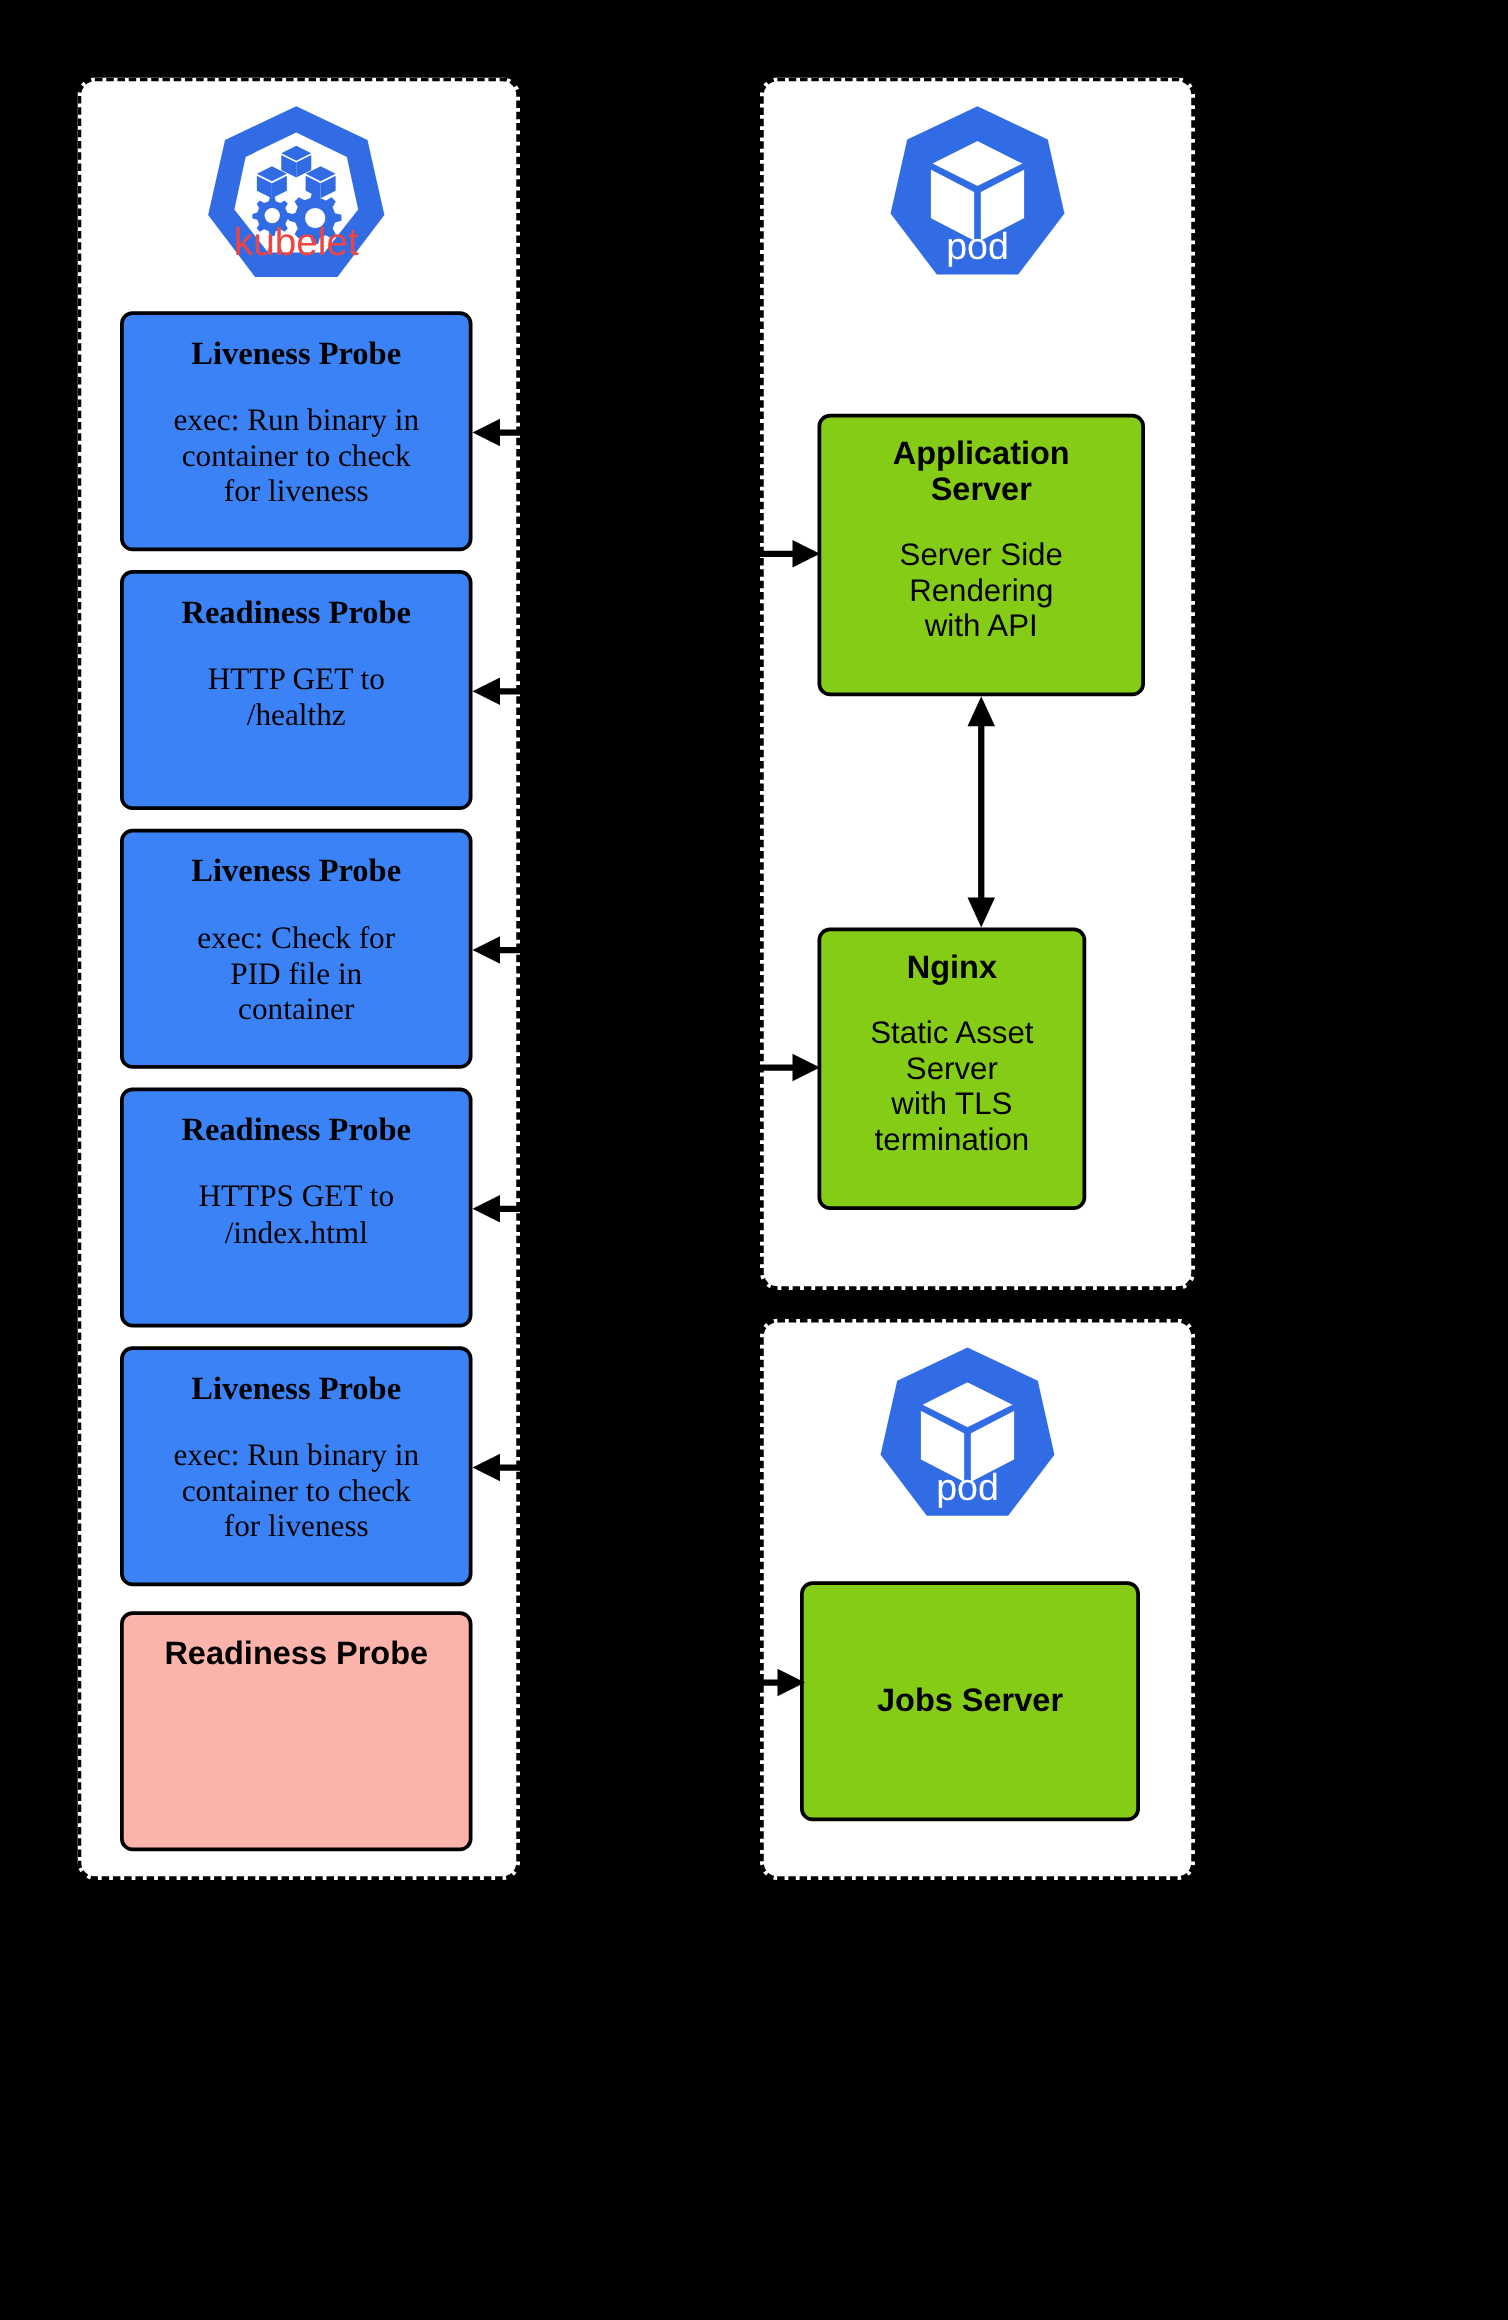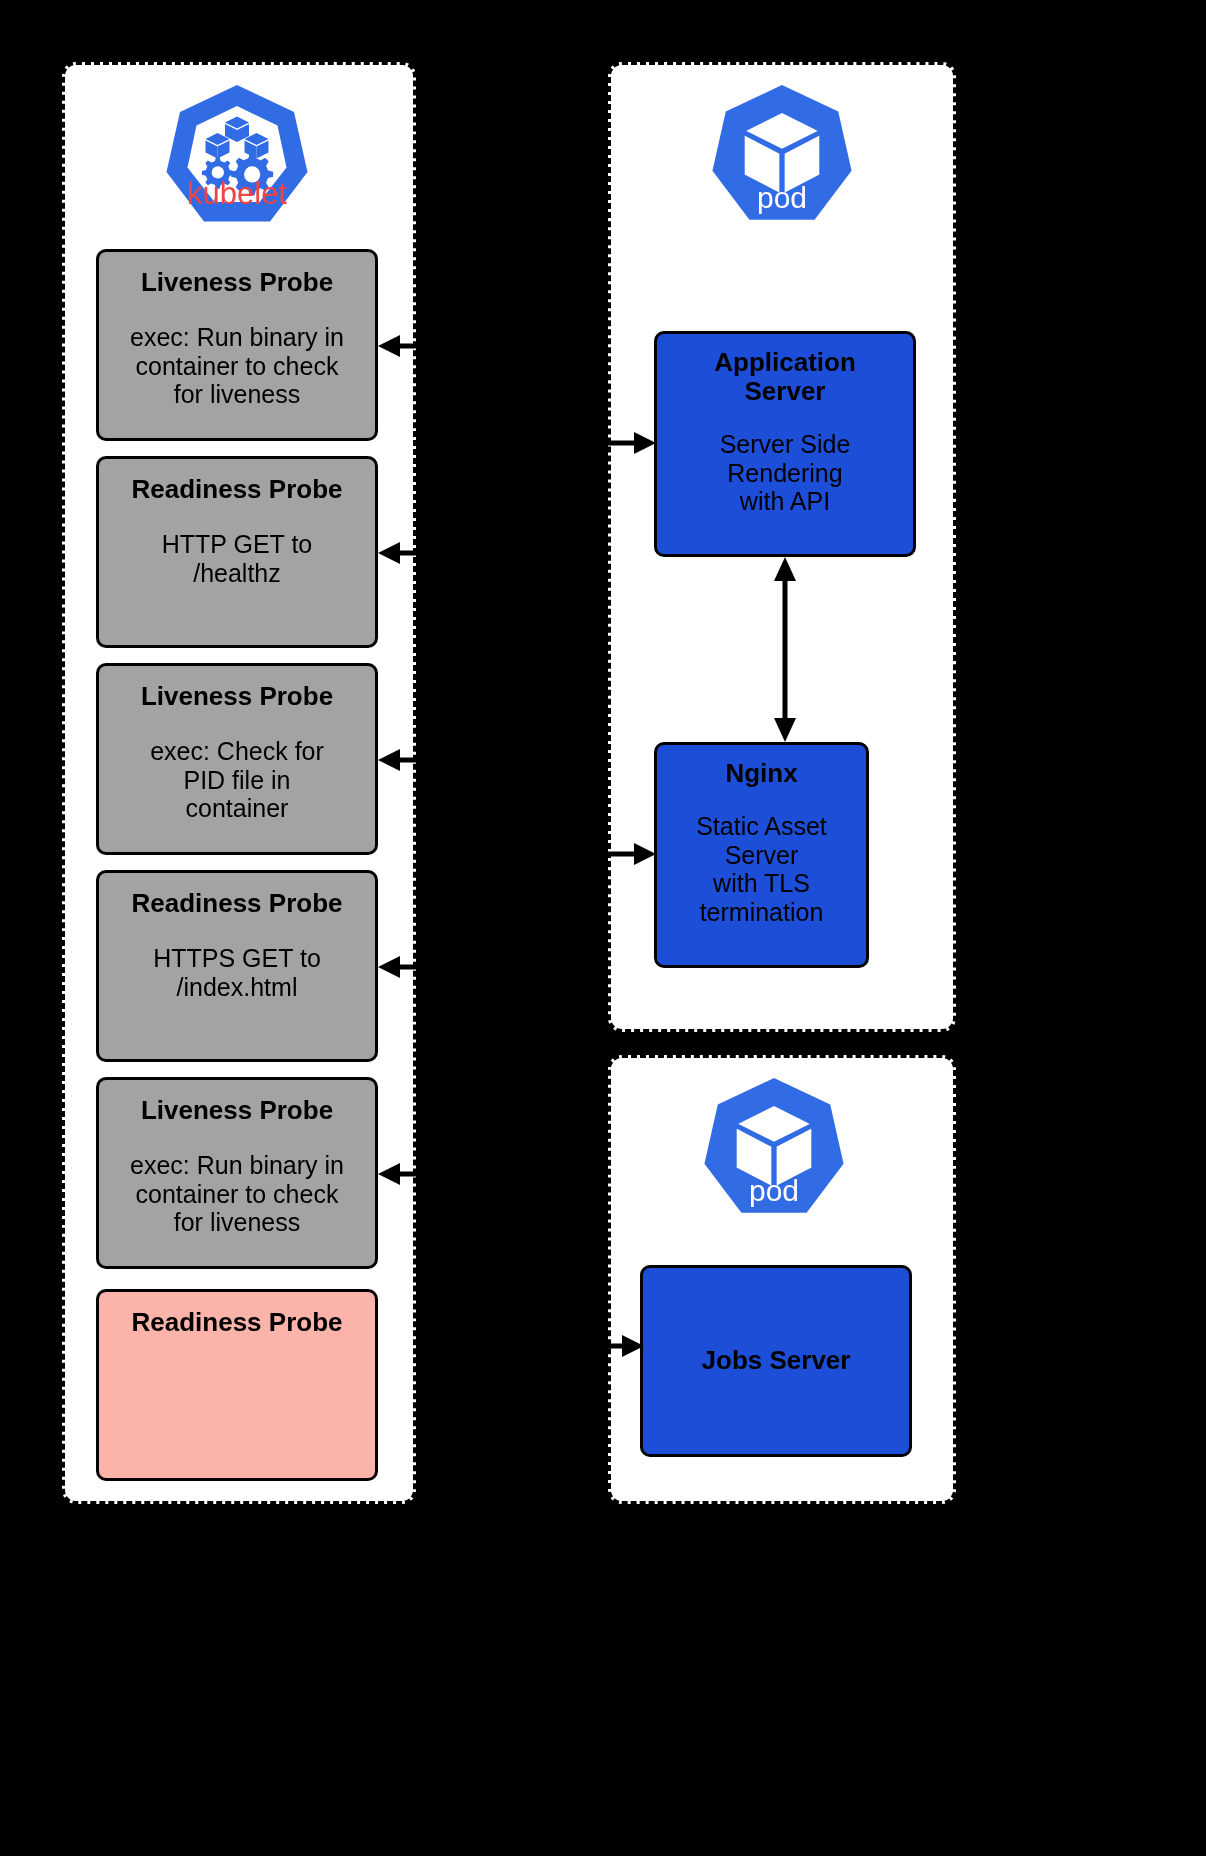--- a/index.html
+++ b/index.html
@@ -39,23 +39,23 @@
     font-weight:bold;
     color:#000;
     line-height:1.12;
     white-space:pre-line;
   }
   .node-box .body{
     color:#000;
     line-height:1.14;
     white-space:pre-line;
   }
-  .probe-green{background:#a3a3a3;}
+  .probe-green{background:#3b82f6;font-family:Liberation Serif, serif;}
   .probe-red{background:#fbb3aa;}
-  .svc-grey{background:#1d4ed8;}
+  .svc-grey{background:#84cc16;}
 
   
   .probe .title{font-size:26px;margin-top:16px;}
   .probe .body{font-size:25px;margin-top:26px;}
 
   
   .svc .title{font-size:26px;margin-top:14px;}
   .svc .body{font-size:25px;margin-top:24px;}
   .svc.only-title{justify-content:center;margin-top:13px;}
   .svc.only-title .title{margin-top:0;}

